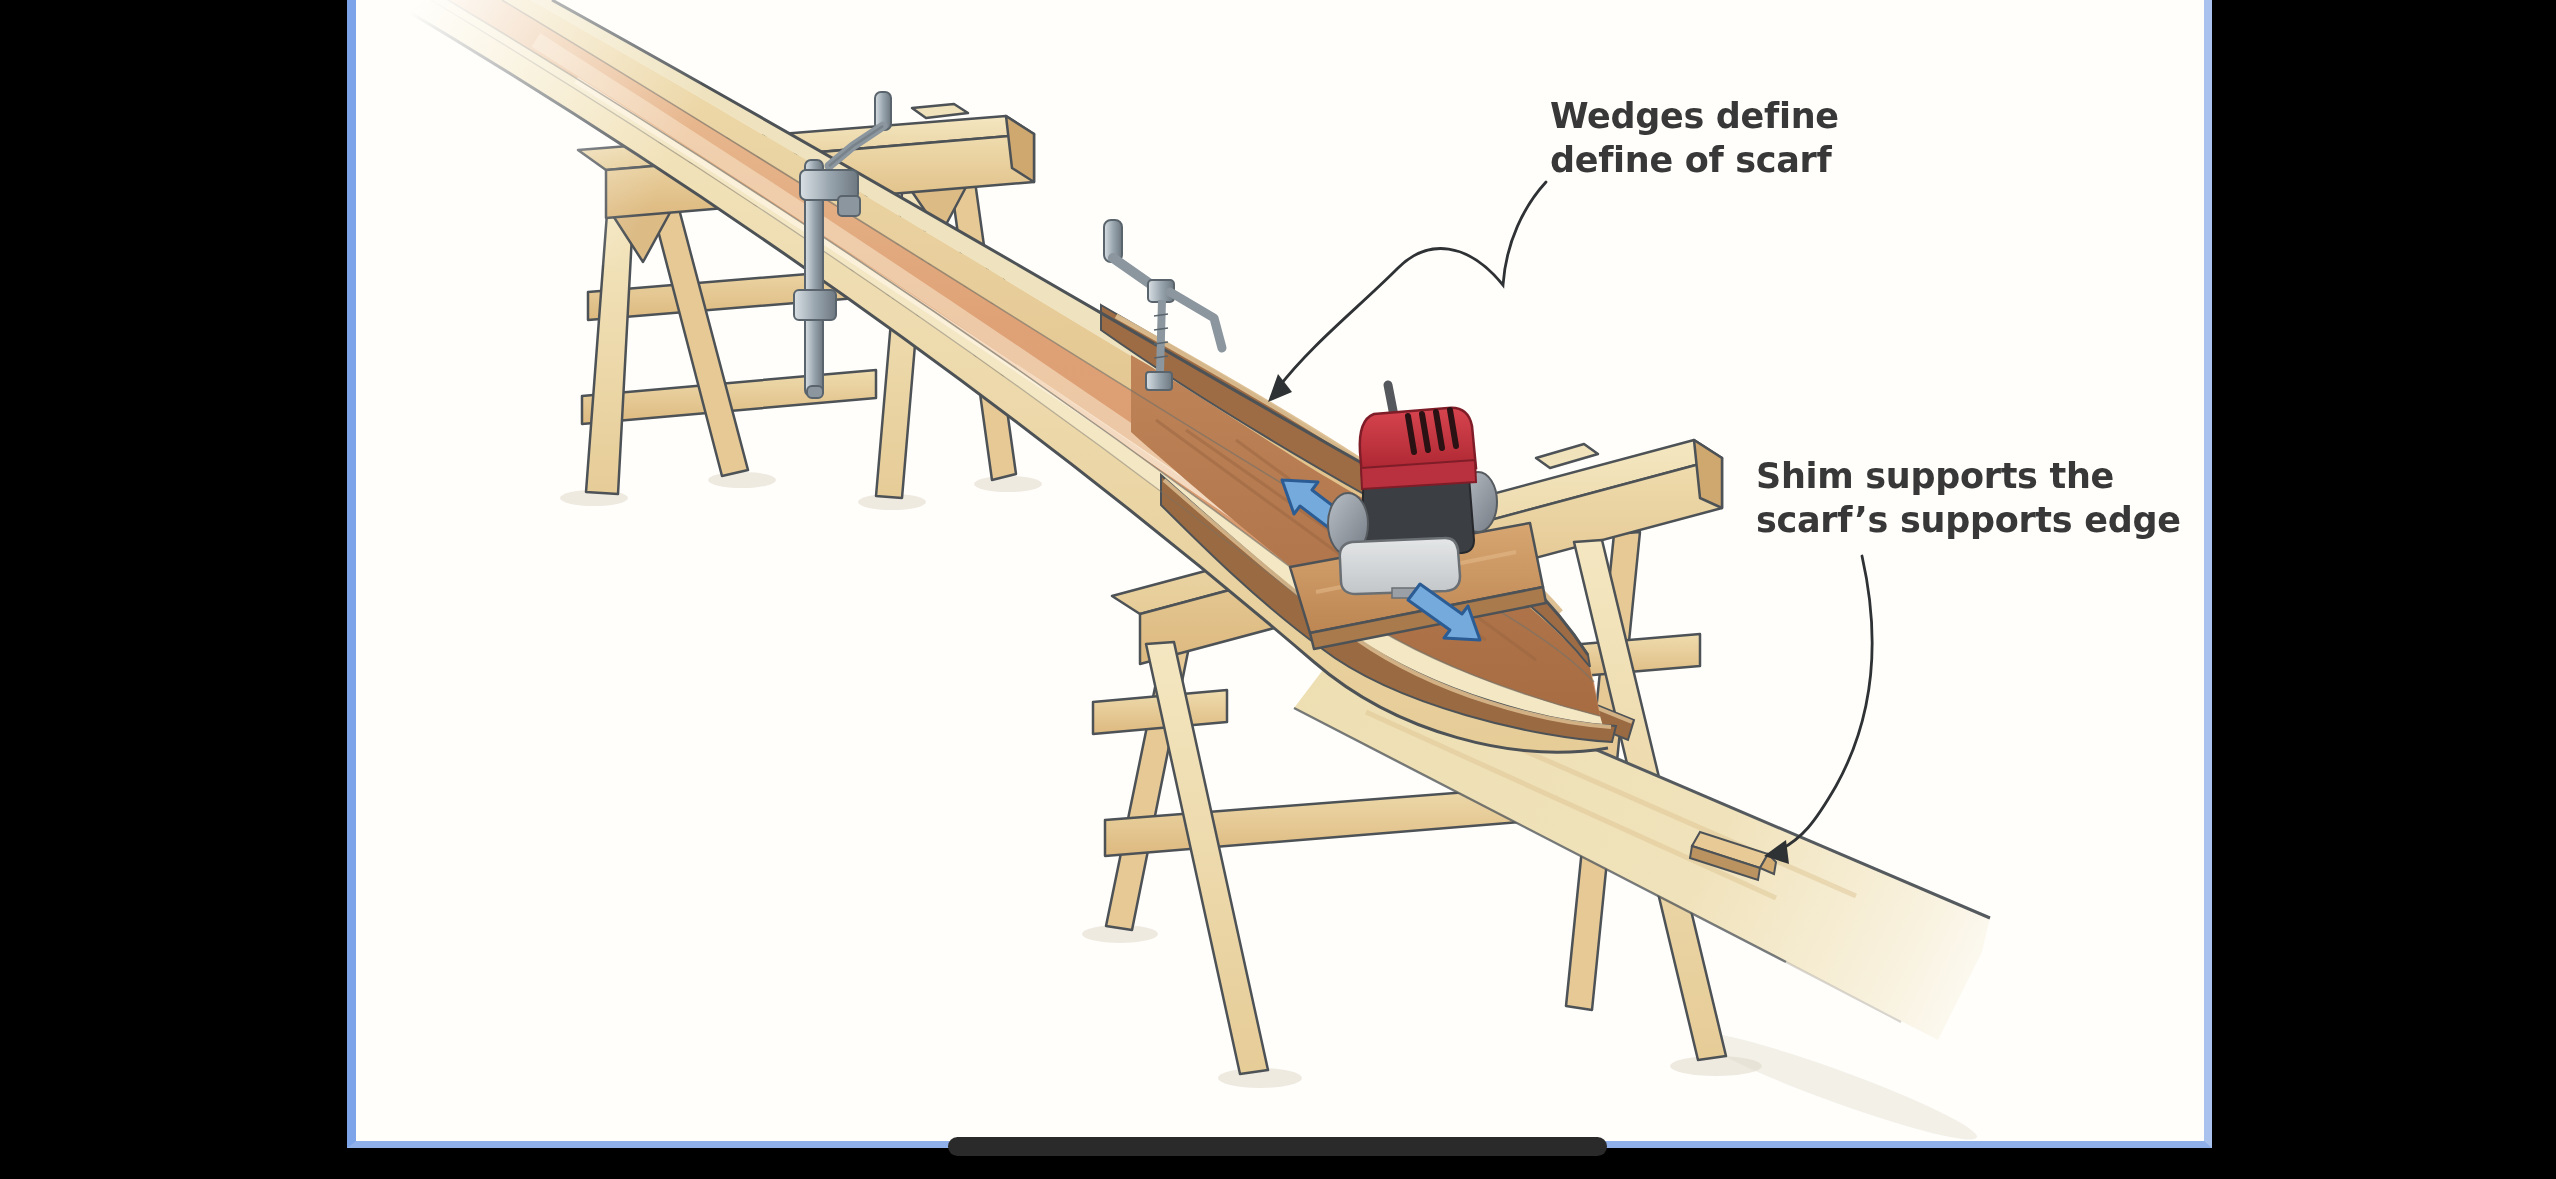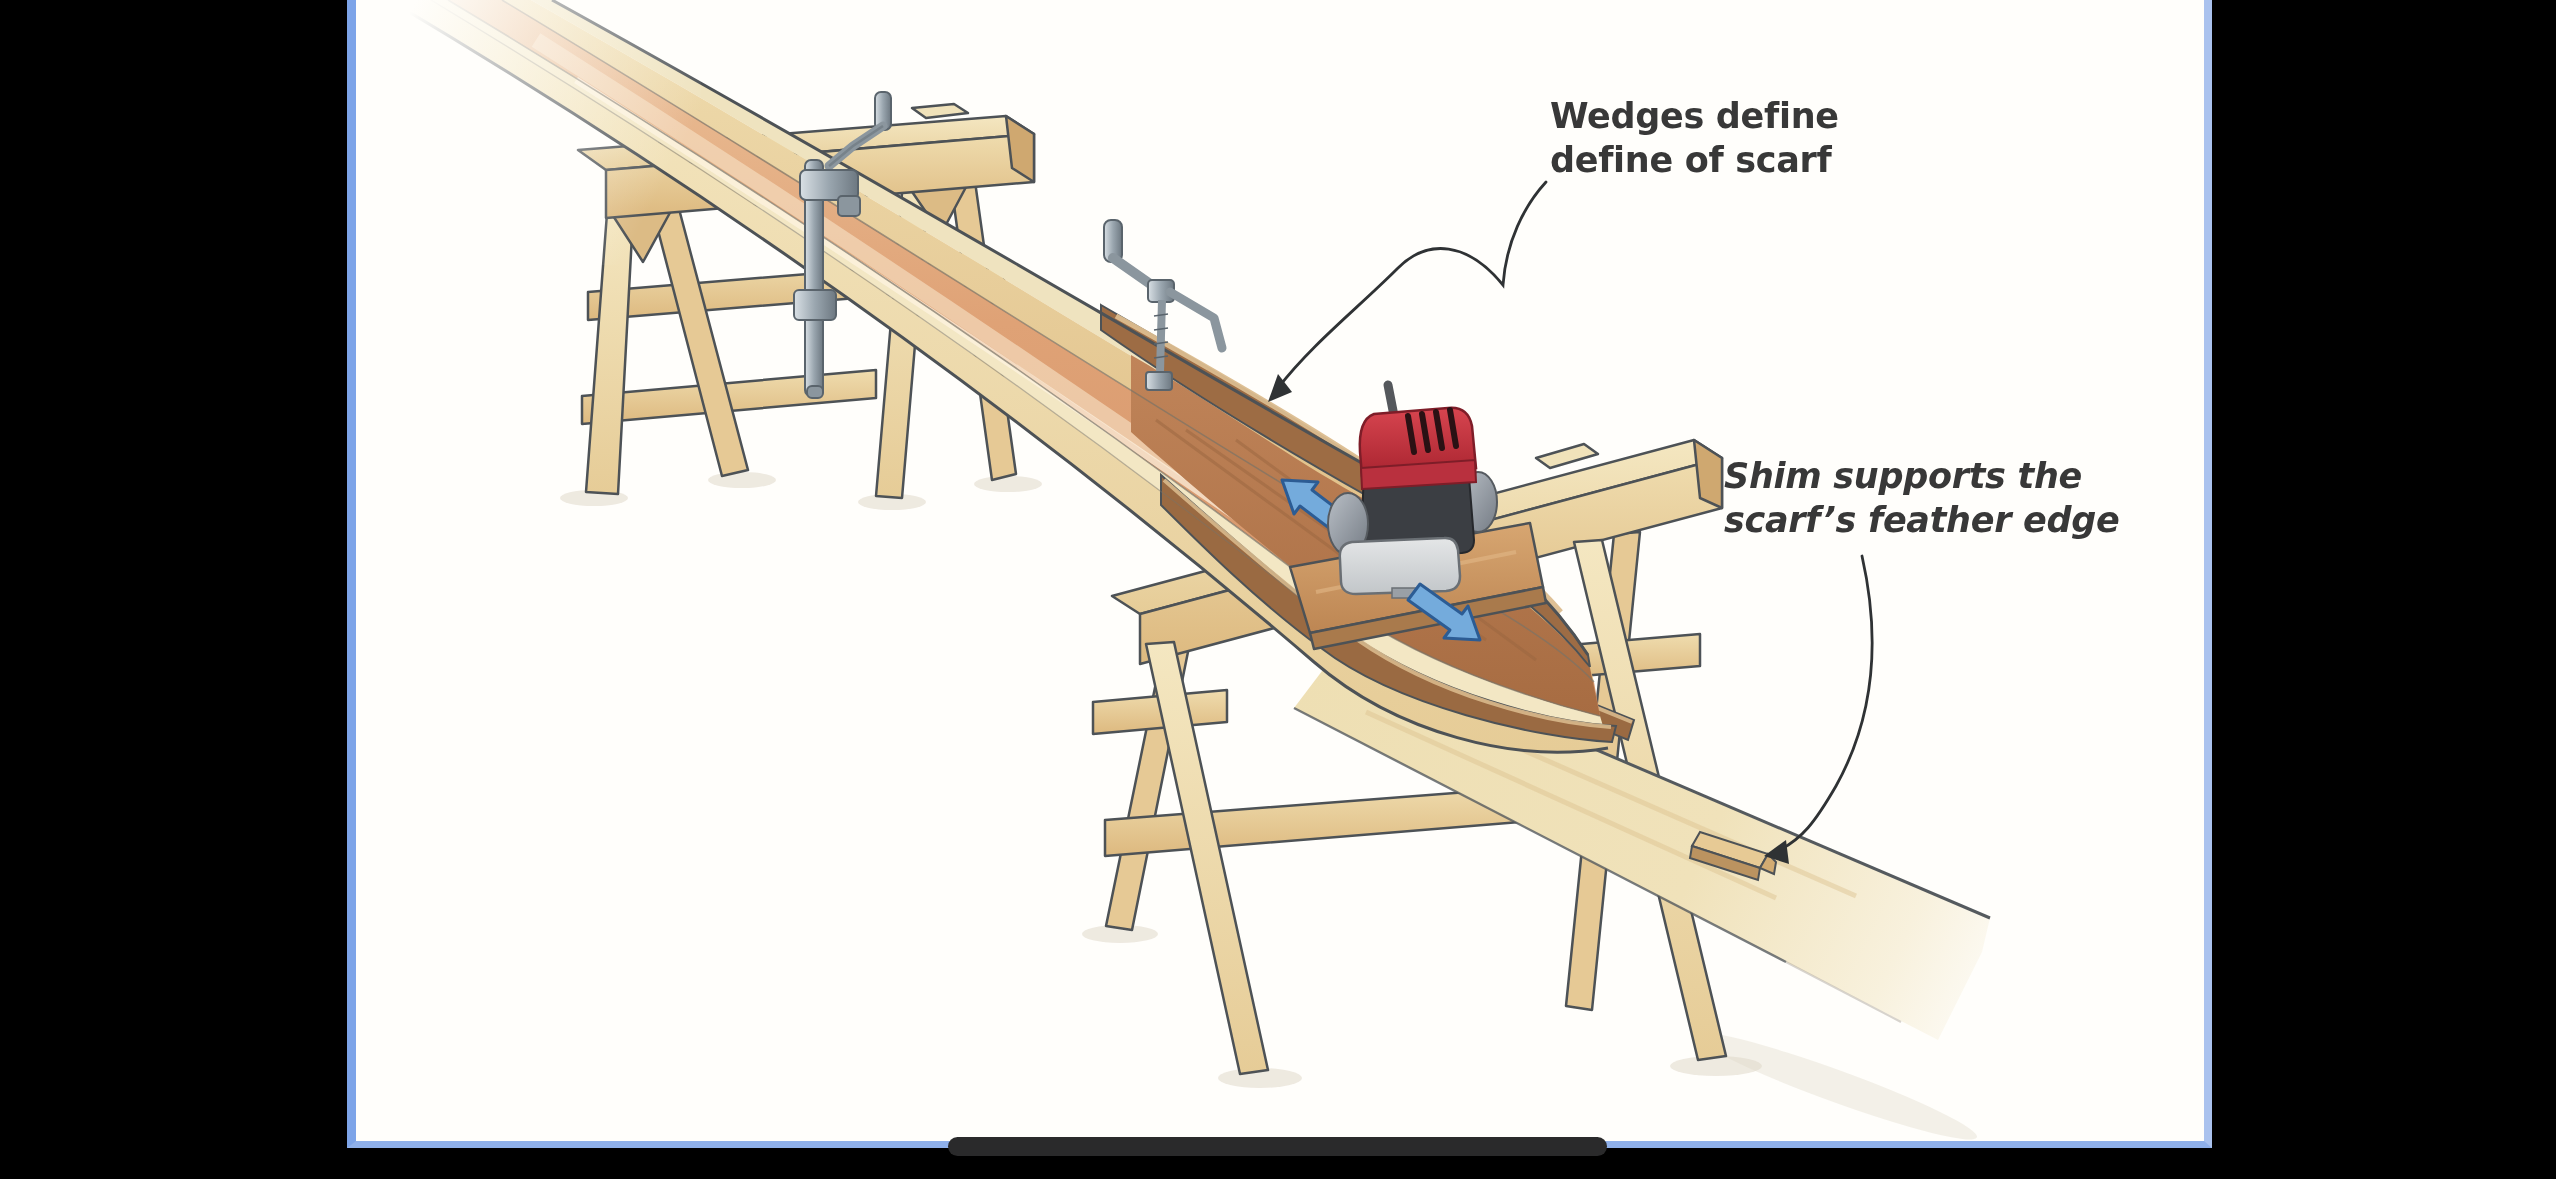--- a/index.html
+++ b/index.html
@@ -4,21 +4,21 @@
 <style>
   html,body{margin:0;padding:0;width:2556px;height:1179px;background:#000;overflow:hidden;
     font-family:"DejaVu Sans","Liberation Sans",sans-serif;}
   .stage{position:relative;width:2556px;height:1179px;background:#000;padding-left:12px;}
   .panel{position:absolute;left:347px;top:0;width:1848px;height:1141px;background:#fffefb;
     border-left:9px solid #7da4e8;border-right:8px solid #aac2ee;border-bottom:7px solid #8fb0ea;}
   .panel svg{position:absolute;left:0;top:0;}
   .annotation{position:absolute;color:#383838;font-size:35px;line-height:44px;font-weight:600;
     letter-spacing:-0.3px;white-space:nowrap;}
   .ann-wedges{left:1194px;top:94px;}
-  .ann-shim{left:1368px;top:454px;font-style:italic;}
+  .ann-shim{left:1400px;top:454px;}
   .home-bar{position:absolute;left:948px;top:1137px;width:659px;height:19px;border-radius:10px;
     background:#2a2a2b;z-index:6;}
 </style>
 </head>
 <body>
 
 <div class="stage">
   <div class="panel">
 
     <svg width="1848" height="1141" viewBox="0 0 1848 1141">
@@ -218,18 +218,18 @@
         <polygon points="1408,856 1433,864 1430,840" fill="#2f3234"></polygon>
       </g>
     </svg>
 
     <div class="annotation ann-wedges">
       <div>Wedges define</div>
       <div>define of scarf</div>
     </div>
     <div class="annotation ann-shim">
       <div>Shim supports the</div>
-      <div>scarf’s feather edge</div>
+      <div>scarf’s supports edge</div>
     </div>
   </div>
 
   <div class="home-bar"></div>
 </div>
 
 </body></html>

